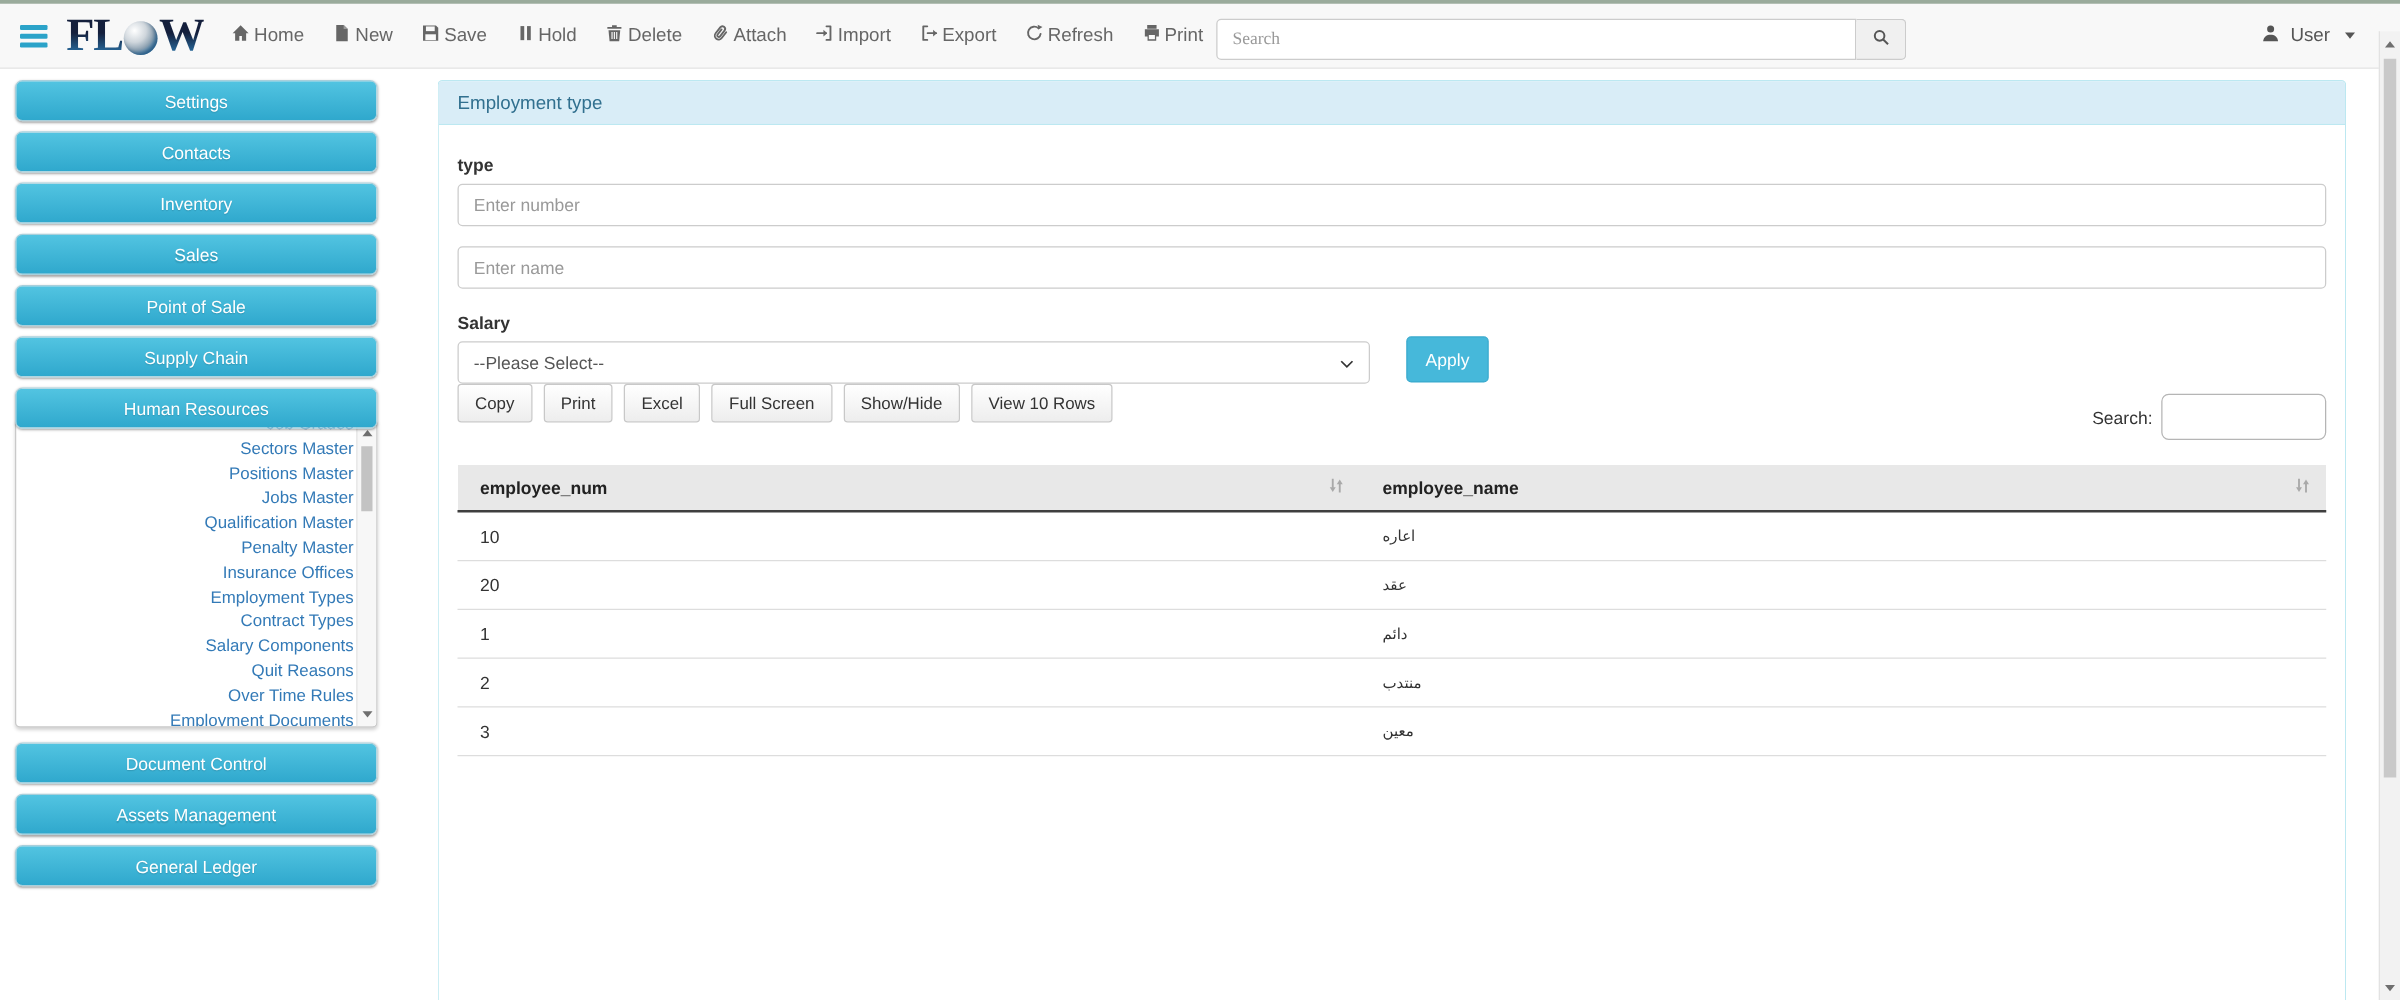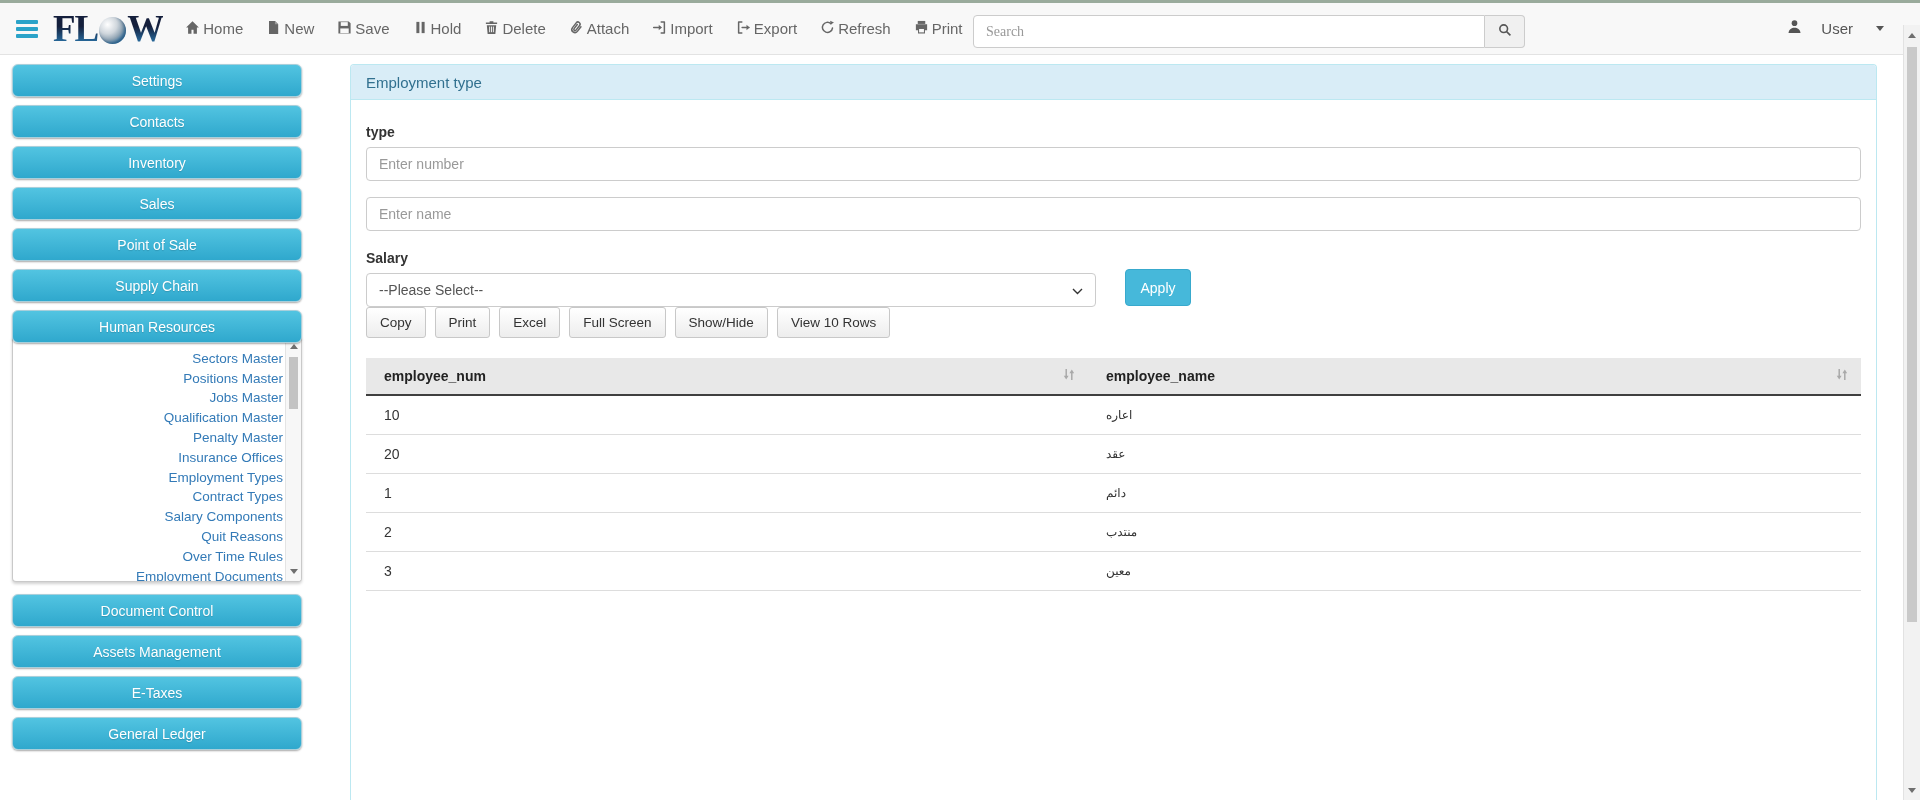--- a/index.html
+++ b/index.html
@@ -29,21 +29,21 @@
   .ic-stroke { fill:none; stroke:#666; stroke-width:1.6; stroke-linecap:round; stroke-linejoin:round; }
 
   .nav-search { position:absolute; left:973px; top:12px; display:flex; }
   .nav-search input { width:512px; height:33px; border:1px solid #ccc; border-radius:4px 0 0 4px;
           padding:0 12px; font-size:14px; color:#555; background:#fff; outline:none; font-family:Liberation Serif, serif; }
   .nav-search input::placeholder { color:#999; }
   .nav-search button { width:40px; height:33px; border:1px solid #ccc; border-left:none;
           border-radius:0 4px 4px 0; background:#f0f0f0; cursor:pointer; display:flex; align-items:center; justify-content:center; }
   .nav-search button svg { width:14px; height:14px; }
 
-  .user-menu { position:absolute; right:36px; top:16px; display:flex; align-items:center; gap:19px;
+  .user-menu { position:absolute; right:36px; top:16px; display:flex; align-items:center; gap:8px;
           color:#555; font-size:15px; cursor:pointer; }
   .user-menu svg { width:15px; height:15px; }
   .caret { width:0; height:0; border-left:4px solid transparent; border-right:4px solid transparent;
           border-top:5px solid #555; margin-left:4px; }
 
   
   .sidebar { position:absolute; left:12px; top:64px; width:290px; z-index:10; }
   .side-btn { height:33px; margin-bottom:8px; border-radius:6px;
           background:linear-gradient(180deg,#52c4e1,#2fa8cd);
           border:1px solid #a8cfdb; box-shadow:0 1px 2px rgba(0,0,0,.35);
@@ -247,21 +247,20 @@
         </div>
       <div class="sub-thumb"></div>
       <div class="arr down">
           <span class="tri-down"></span>
         </div>
     </div>
   </div>
 
   <div class="side-btn">Document Control</div>
   <div class="side-btn">Assets Management</div>
-  <div class="side-btn">E-Taxes</div>
   <div class="side-btn">General Ledger</div>
 </aside>
 
 <main class="main-panel">
   <div class="panel-heading">Employment type</div>
   <div class="panel-body">
 
     <label class="form-label">type</label>
     <input class="text-input" type="text" placeholder="Enter number" style="">
 
@@ -279,20 +278,24 @@
       <button class="apply-btn">Apply</button>
     </div>
 
     <div class="dt-toolbar">
       <button class="dt-btn">Copy</button>
       <button class="dt-btn">Print</button>
       <button class="dt-btn">Excel</button>
       <button class="dt-btn">Full Screen</button>
       <button class="dt-btn">Show/Hide</button>
       <button class="dt-btn">View 10 Rows</button>
+      <div class="dt-search">
+        <span>Search:</span>
+        <input type="text" style="">
+      </div>
     </div>
 
     <table class="data-table">
       <thead>
         <tr>
           <th class="col-num">
             <span>employee_num</span>
             <span class="sort-icon"><svg width="12" height="14" viewBox="0 0 12 14">
                   <path d="M3.2 1.5v7.2" stroke="#a9a9a9" stroke-width="1.5"></path>
                   <path d="M0.8 8.2L3.2 12l2.4-3.8z" fill="#a9a9a9"></path>

